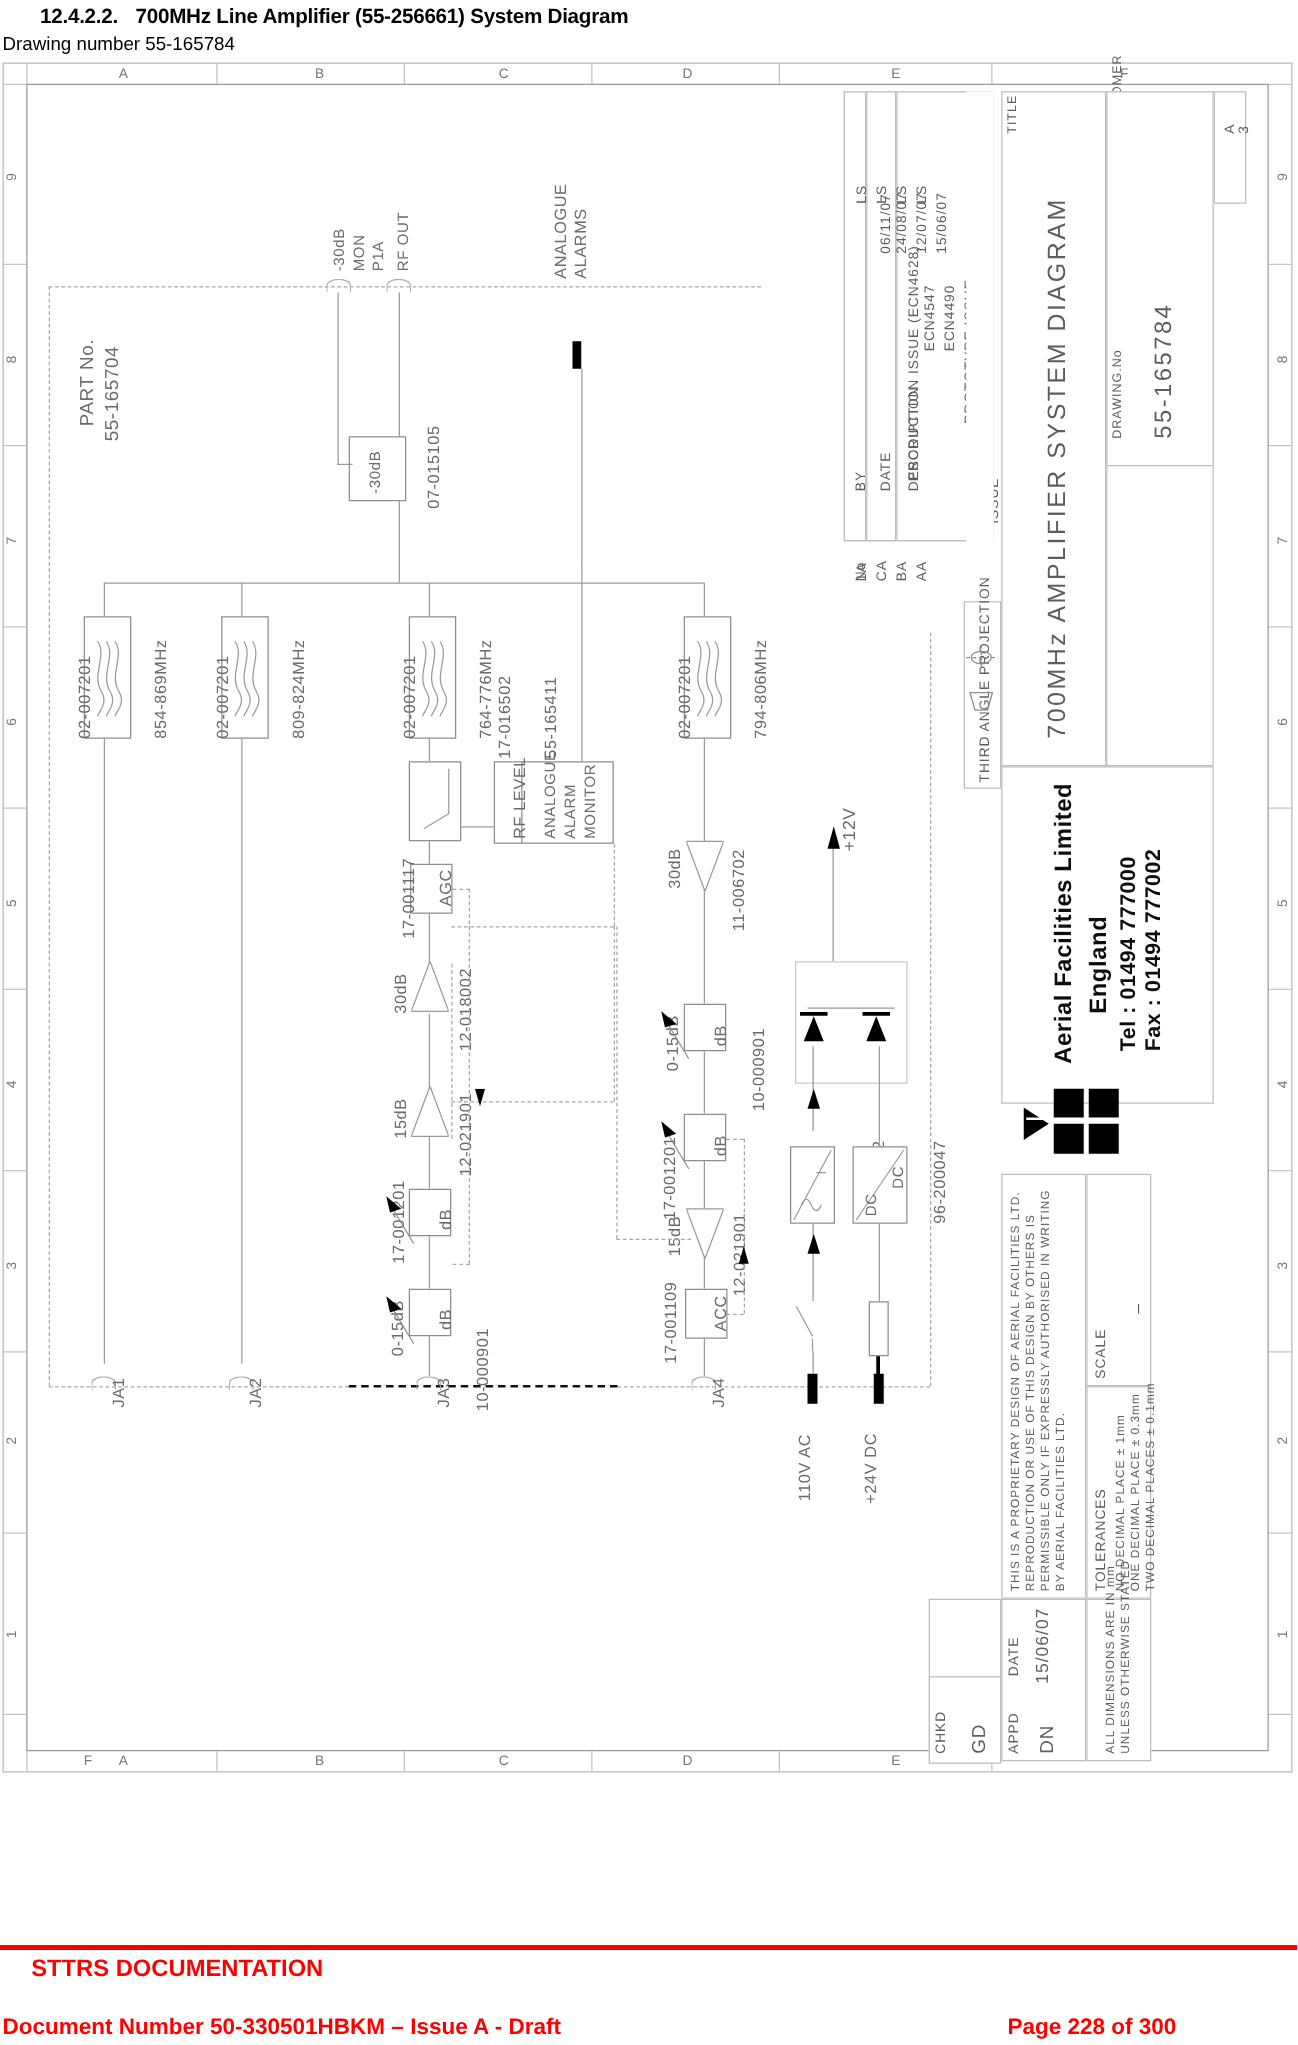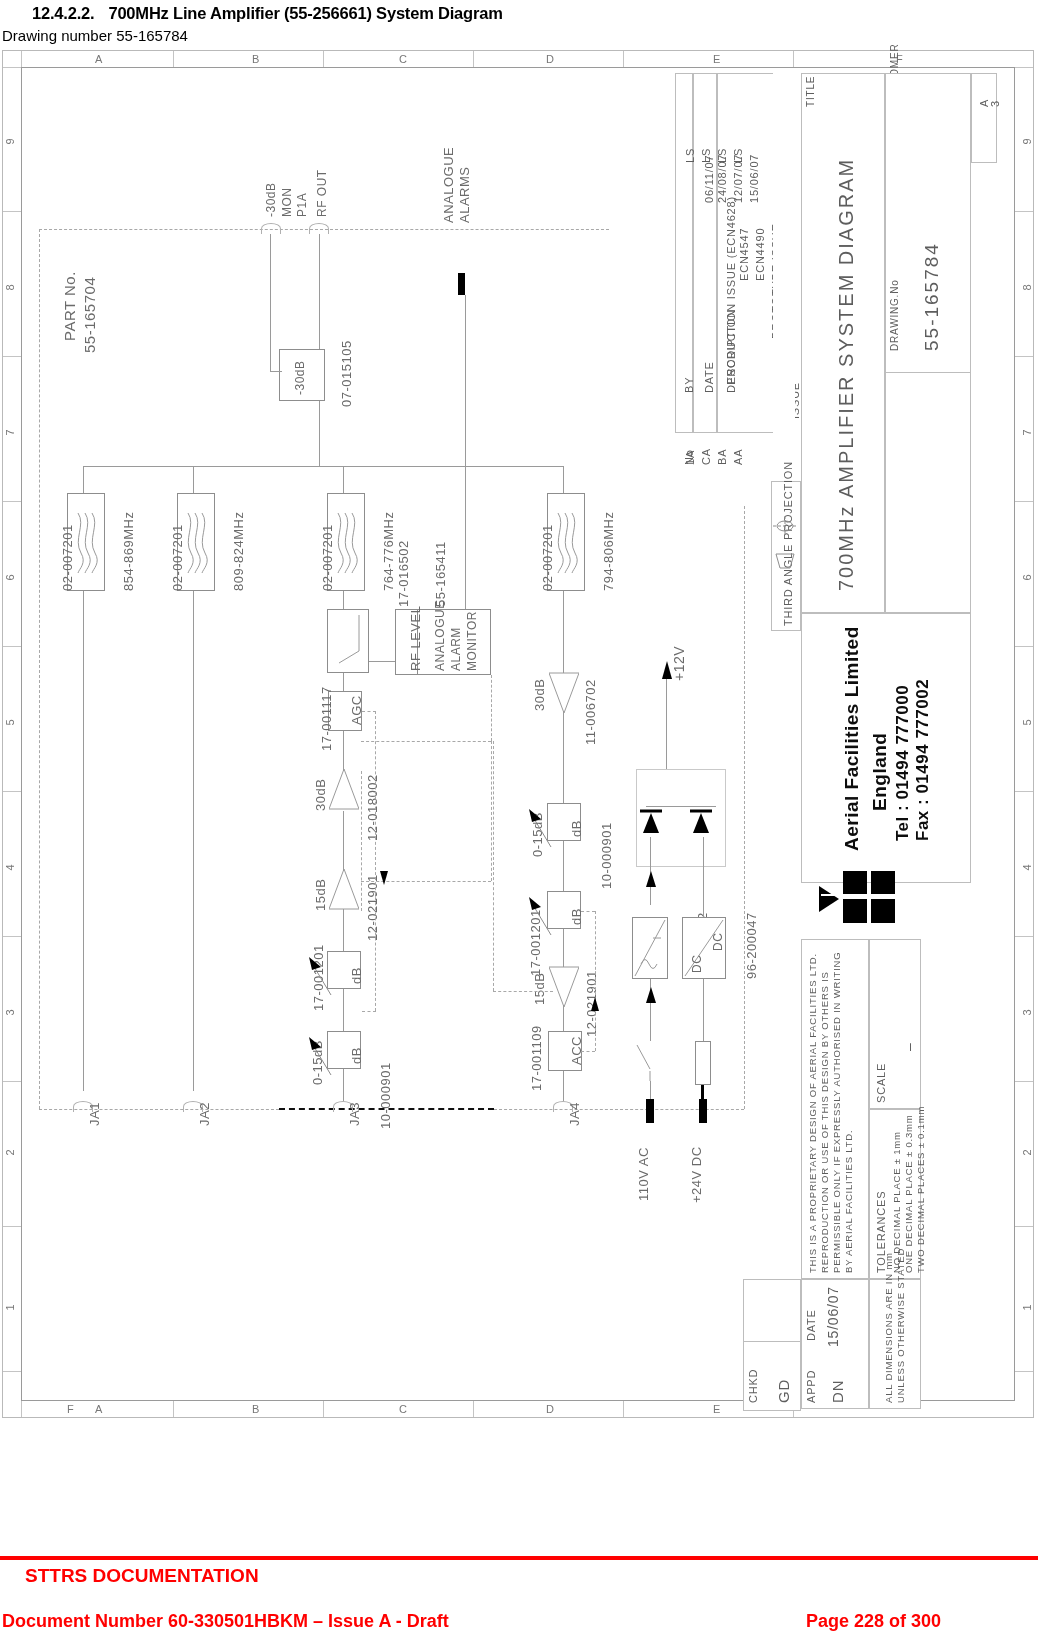--- a/index.html
+++ b/index.html
@@ -534,14 +534,14 @@
     <div class="tb-txt" style="left:802px;top:1290px;">DATE</div>
     <div class="tb-txt" style="left:822px;top:1296px;font-size:14px;">15/06/07</div>
     <div class="tb-txt" style="left:802px;top:1352px;">APPD</div>
     <div class="tb-txt" style="left:826px;top:1352px;font-size:15px;">DN</div>
 
   </div>
 </div>
 
 <div id="footer-rule"></div>
 <div class="footer-txt" id="footer-line1">STTRS DOCUMENTATION</div>
-<div class="footer-txt" id="footer-line2">Document Number 60-330501HBKM – Issue A - Draft</div>
+<div class="footer-txt" id="footer-line2">Document Number 50-330501HBKM – Issue A - Draft</div>
 <div class="footer-txt" id="footer-page">Page 228 of 300</div>
 
 </body></html>

